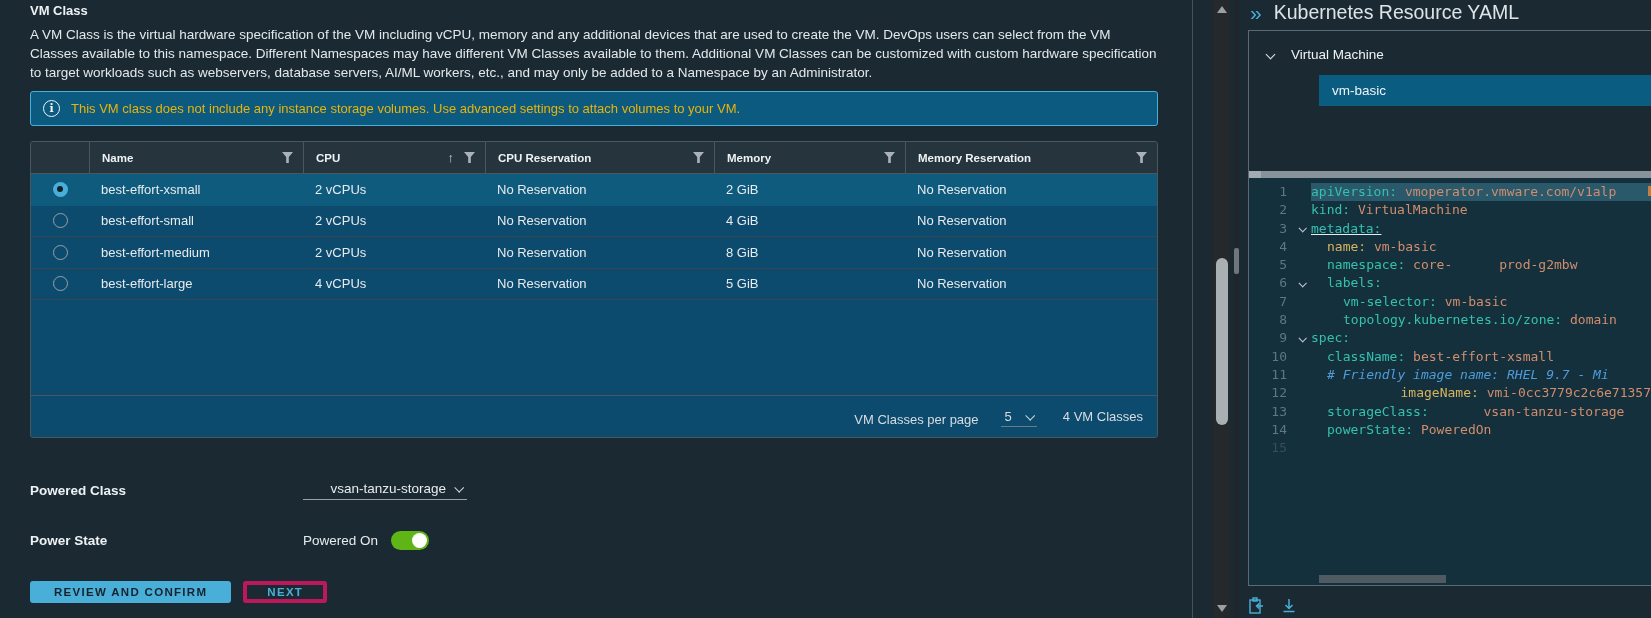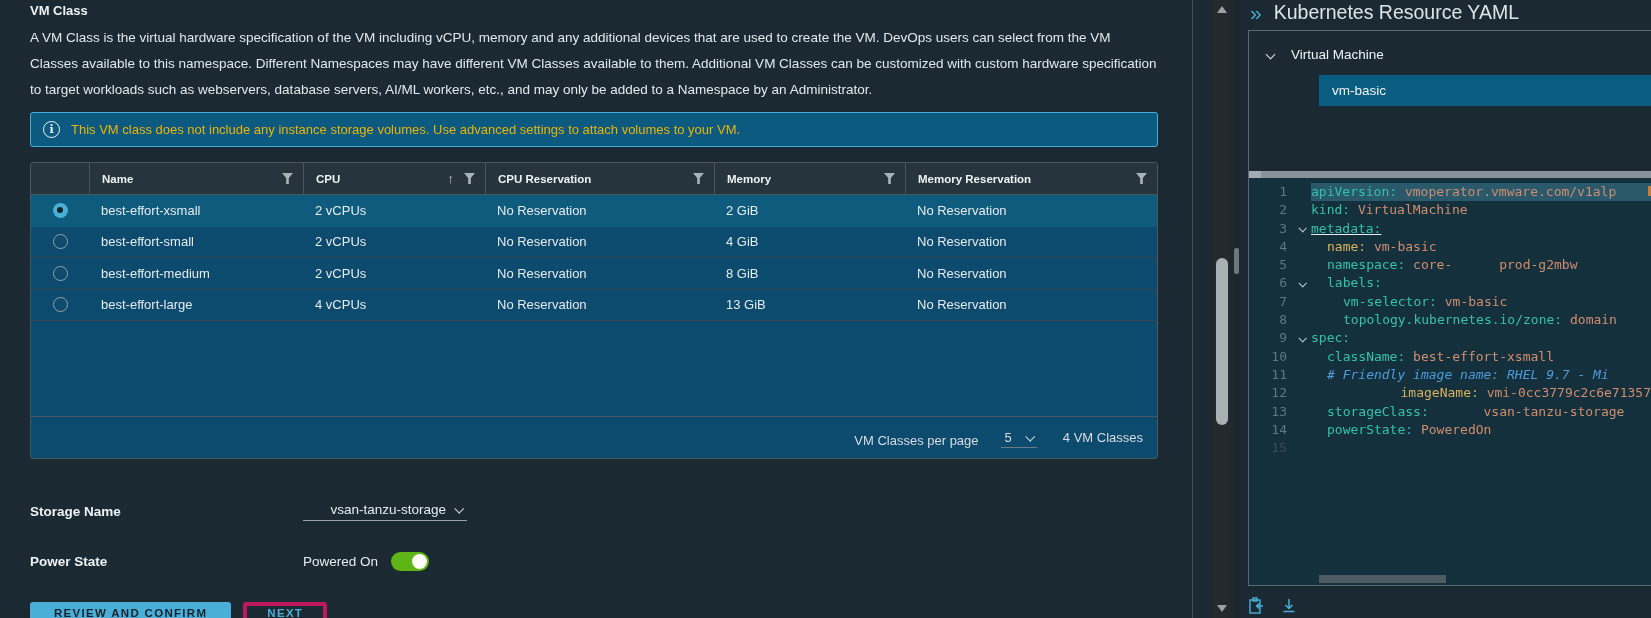--- a/index.html
+++ b/index.html
@@ -8,21 +8,21 @@
     background:#1b2a32;
     color:#e6ebee;
     font-family:"Liberation Sans", sans-serif;
     font-size:13px;
     display:flex;
   }
 
   
   .main { width:1193px; flex:0 0 auto; border-right:1px solid #46525a; padding:3px 0 0 30px; position:relative; }
   .section-title { font-weight:bold; font-size:13px; color:#eef2f4; }
-  .section-desc { margin-top:7px; width:1128px; line-height:26px; font-size:13.5px; color:#e2e8eb; }
+  .section-desc { margin-top:7px; width:1128px; line-height:19px; font-size:13.5px; color:#e2e8eb; }
 
   .info-banner {
     margin-top:9px; width:1128px; height:35px;
     background:#0d5a80; border:1px solid #49afd9; border-radius:3px;
     display:flex; align-items:center; padding:0 12px; gap:11px;
   }
   .info-icon {
     width:17px; height:17px; border:1.4px solid #eef6fa; border-radius:50%;
     display:flex; align-items:center; justify-content:center;
     font-size:11px; font-weight:bold; color:#eef6fa; font-family:"DejaVu Serif", serif;
@@ -218,40 +218,40 @@
           <div class="cell">8 GiB</div>
           <div class="cell">No Reservation</div>
         </div>
         <div class="t-grid t-row">
           <div class="cell radio-cell">
             <span class="radio"></span>
           </div>
           <div class="cell">best-effort-large</div>
           <div class="cell">4 vCPUs</div>
           <div class="cell">No Reservation</div>
-          <div class="cell">13 GiB</div>
+          <div class="cell">5 GiB</div>
           <div class="cell">No Reservation</div>
         </div>
       </div>
     <div class="t-filler"></div>
 
     <div class="t-footer">
       <div class="per-page">
         <span>VM Classes per page</span>
         <span class="per-page-select">
           <span>5</span>
           <span class="chev"></span>
         </span>
       </div>
       <span>4 VM Classes</span>
     </div>
   </div>
 
   <div class="form-row row-storage">
-    <div class="form-label">Storage Name</div>
+    <div class="form-label">Powered Class</div>
     <div class="select-inline">
       <span>vsan-tanzu-storage</span>
       <span class="chev"></span>
     </div>
   </div>
 
   <div class="form-row row-power">
     <div class="form-label">Power State</div>
     <span class="power-value">Powered On</span>
     <div class="toggle">

